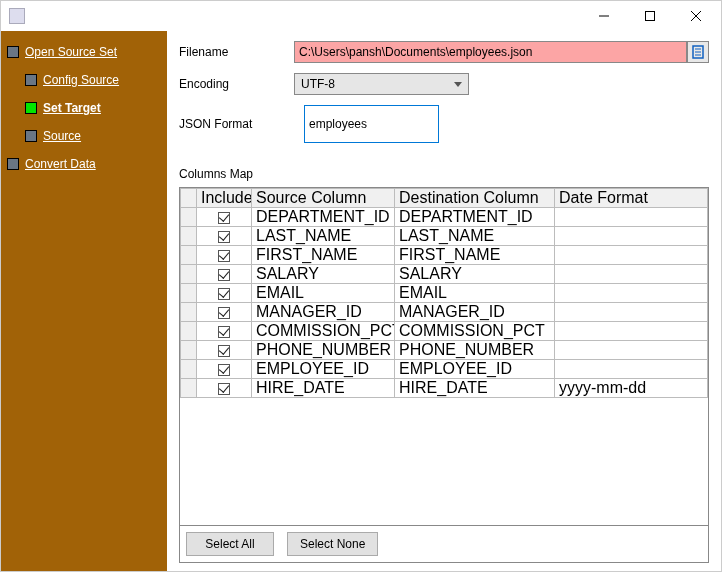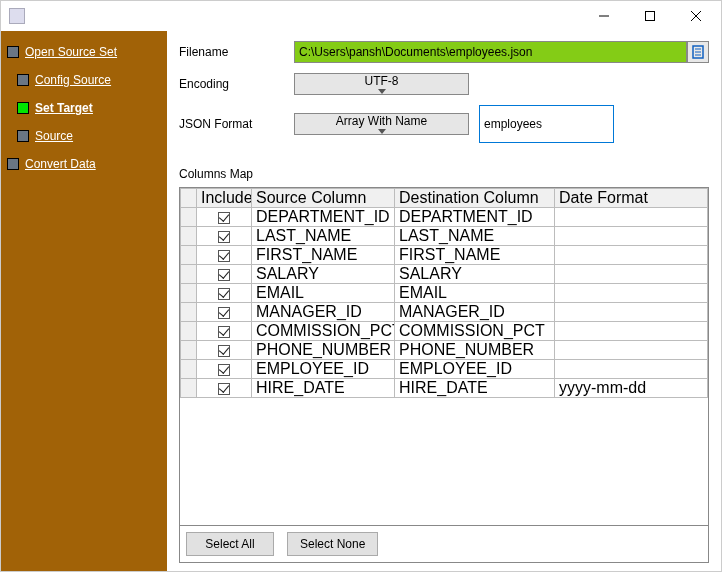--- a/index.html
+++ b/index.html
@@ -5,32 +5,32 @@
   * { box-sizing: border-box; margin: 0; padding: 0; }
   body { font-family: "Segoe UI", Tahoma, sans-serif; font-size: 12px; background: #fff; }
   .window { width: 722px; height: 572px; border: 1px solid #ccc; display: flex; flex-direction: column; background: #fff; }
   .titlebar { height: 30px; display: flex; align-items: center; justify-content: flex-end; background: #fff; padding: 0 2px; }
   .title-icon { width: 16px; height: 16px; margin-left: 6px; margin-right: auto; background: #dde; border: 1px solid #aab; }
   .winbtn { width: 46px; height: 28px; display: flex; align-items: center; justify-content: center; }
   .winbtn svg { pointer-events:none; }
   .body { flex: 1; display: flex; min-height: 0; }
   .sidebar { width: 166px; background: #a16207; padding: 10px 6px; }
   .step { display: flex; align-items: center; color: #fff; font-size: 12px; height: 22px; margin-bottom: 6px; }
-  .step.indent { margin-left: 10px; text-decoration: underline; }
+  .step.indent { margin-left: 18px; text-decoration: underline; }
   .step .box { width: 12px; height: 12px; background: #6a7684; border: 1px solid #000; margin-right: 6px; }
   .step.active .box { background: #00e600; }
   .step.active a { font-weight: bold; }
   .step a { color: #fff; text-decoration: underline; cursor: pointer; }
   .main { flex: 1; display: flex; flex-direction: column; padding: 10px 12px 8px 12px; min-width:0;}
   .form-row { display: flex; align-items: center; margin-bottom: 10px; }
   .form-row label { width: 115px; }
-  .filename-input { flex: 1; height: 22px; border: 1px solid #888; background: #84cc16; padding: 0 4px; font-size: 12px; font-family: inherit; }
+  .filename-input { flex: 1; height: 22px; border: 1px solid #888; background: #fca5a5; padding: 0 4px; font-size: 12px; font-family: inherit; }
   .browse-btn { width: 22px; height: 22px; border: 1px solid #888; background: #e8e8e8; display: flex; align-items: center; justify-content: center; margin-left: 0; }
   .browse-btn svg { display:block; }
-  .combo { width: 175px; height: 22px; border: 1px solid #888; background: #e6e6e6; display: flex; align-items: center; justify-content: space-between; padding: 0 6px; font-size: 12px; flex-direction: column; }
+  .combo { width: 175px; height: 22px; border: 1px solid #888; background: #e6e6e6; display: flex; align-items: center; justify-content: space-between; padding: 0 6px; font-size: 12px; }
   .combo .arrow { border-left: 4px solid transparent; border-right: 4px solid transparent; border-top: 5px solid #555; }
   .text-input { width: 135px; height: 38px; border: 1px solid #0078d7; padding: 0 4px; font-size: 12px; font-family:inherit; margin-left: 10px; outline:none;}
   .columns-label { margin-bottom: 6px; }
   .grid-wrap { flex: 1; border: 1px solid #888; min-height: 0; display:flex; flex-direction:column; background:#fff;}
   table { border-collapse: collapse; width: 100%; table-layout: fixed; font-size: 16px; }
   th, td { border: 1px solid #bcbcbc; height: 18px; padding: 0 4px; text-align: left; white-space: nowrap; overflow: hidden; }
   th { background: #f0f0f0; font-weight: normal; }
   col.handle { width: 16px; }
   col.include { width: 55px; }
   col.src { width: 143px; }
@@ -109,24 +109,20 @@
       </div>
       <div class="form-row">
         <label>Encoding</label>
         <div class="combo">
           <span>UTF-8</span>
           <span class="arrow"></span>
         </div>
       </div>
       <div class="form-row">
         <label>JSON Format</label>
-        <div class="combo">
-          <span>Array With Name</span>
-          <span class="arrow"></span>
-        </div>
         <input class="text-input" value="employees" style="">
       </div>
       <div style="height:14px"></div>
       <div class="columns-label">Columns Map</div>
       <div class="grid-wrap">
         <table>
           <colgroup>
               <col class="handle">
               <col class="include">
               <col class="src">

